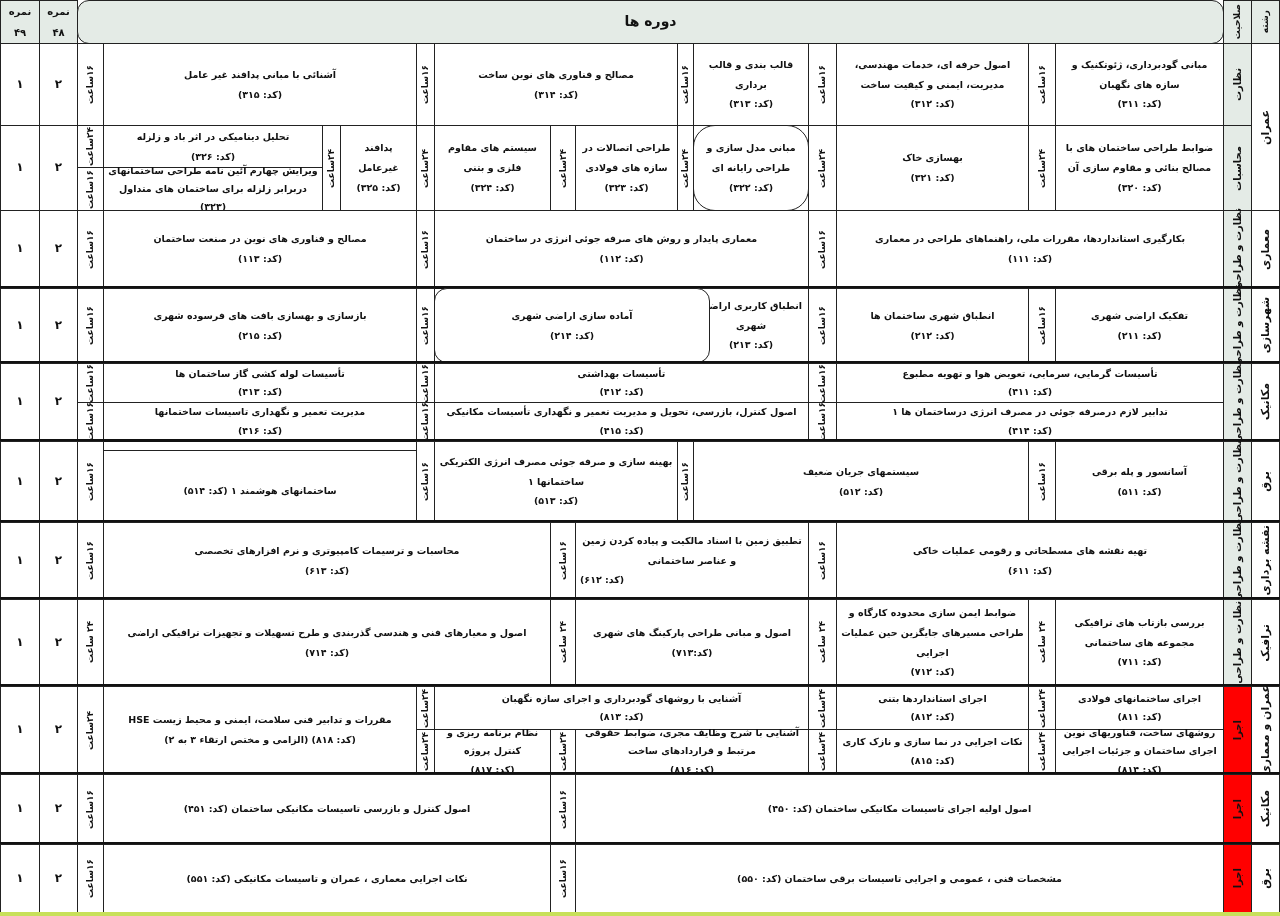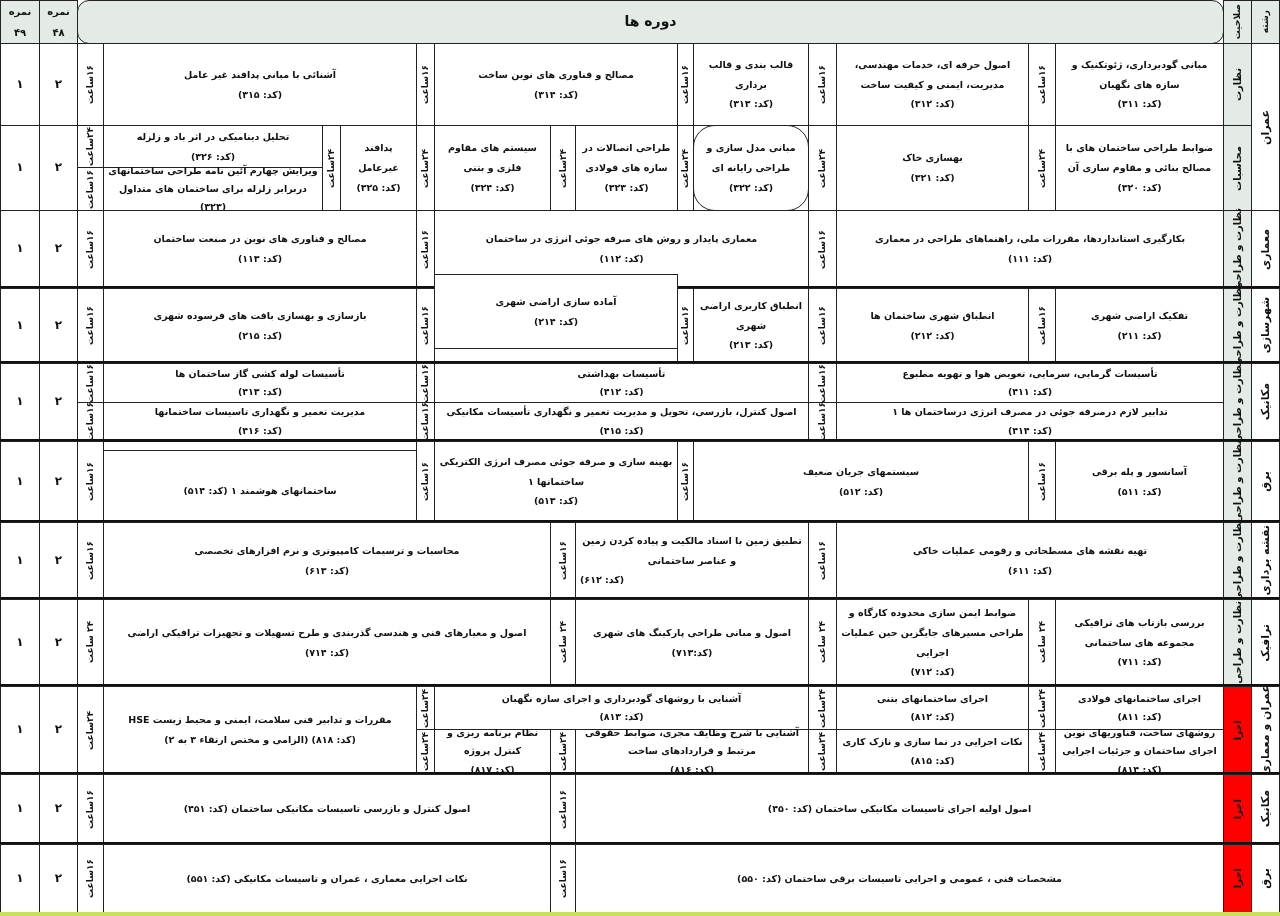--- a/index.html
+++ b/index.html
@@ -220,21 +220,21 @@
   <div class="c hours" style="left:808px;top:288px;width:29px;height:75px;">
       <span>۱۶ساعت</span>
     </div>
   <div class="c" style="left:693px;top:288px;width:116px;height:75px;">
       <span class="line">انطباق کاربری اراضی شهری</span>
       <span class="line code">(کد: ۲۱۳)</span>
     </div>
   <div class="c hours" style="left:677px;top:288px;width:17px;height:75px;">
       <span>۱۶ساعت</span>
     </div>
-  <div class="c" style="left:434px;top:274px;width:244px;height:75px;">
+  <div class="c" style="left:434px;top:288px;width:276px;height:75px;border-radius:13px;">
       <span class="line">آماده سازی اراضی شهری</span>
       <span class="line code">(کد: ۲۱۴)</span>
     </div>
   <div class="c hours" style="left:416px;top:288px;width:19px;height:75px;">
       <span>۱۶ساعت</span>
     </div>
   <div class="c" style="left:103px;top:288px;width:314px;height:75px;">
       <span class="line">بازسازی و بهسازی بافت های فرسوده شهری</span>
       <span class="line code">(کد: ۲۱۵)</span>
     </div>
@@ -435,21 +435,21 @@
       <span>اجرا</span>
     </div>
   <div class="c" style="left:1055px;top:686px;width:169px;height:44px;line-height:1.9;">
       <span class="line">اجرای ساختمانهای فولادی</span>
       <span class="line code">(کد: ۸۱۱)</span>
     </div>
   <div class="c hours" style="left:1028px;top:686px;width:28px;height:44px;">
       <span>۲۴ساعت</span>
     </div>
   <div class="c" style="left:836px;top:686px;width:193px;height:44px;line-height:1.9;">
-      <span class="line">اجرای ساختمانهای بتنی</span>
+      <span class="line">اجرای استانداردها بتنی</span>
       <span class="line code">(کد: ۸۱۲)</span>
     </div>
   <div class="c hours" style="left:808px;top:686px;width:29px;height:44px;">
       <span>۲۴ساعت</span>
     </div>
   <div class="c" style="left:434px;top:686px;width:375px;height:44px;line-height:1.9;">
       <span class="line">آشنایی با روشهای گودبرداری و اجرای سازه نگهبان</span>
       <span class="line code">(کد: ۸۱۳)</span>
     </div>
   <div class="c hours" style="left:416px;top:686px;width:19px;height:44px;">

